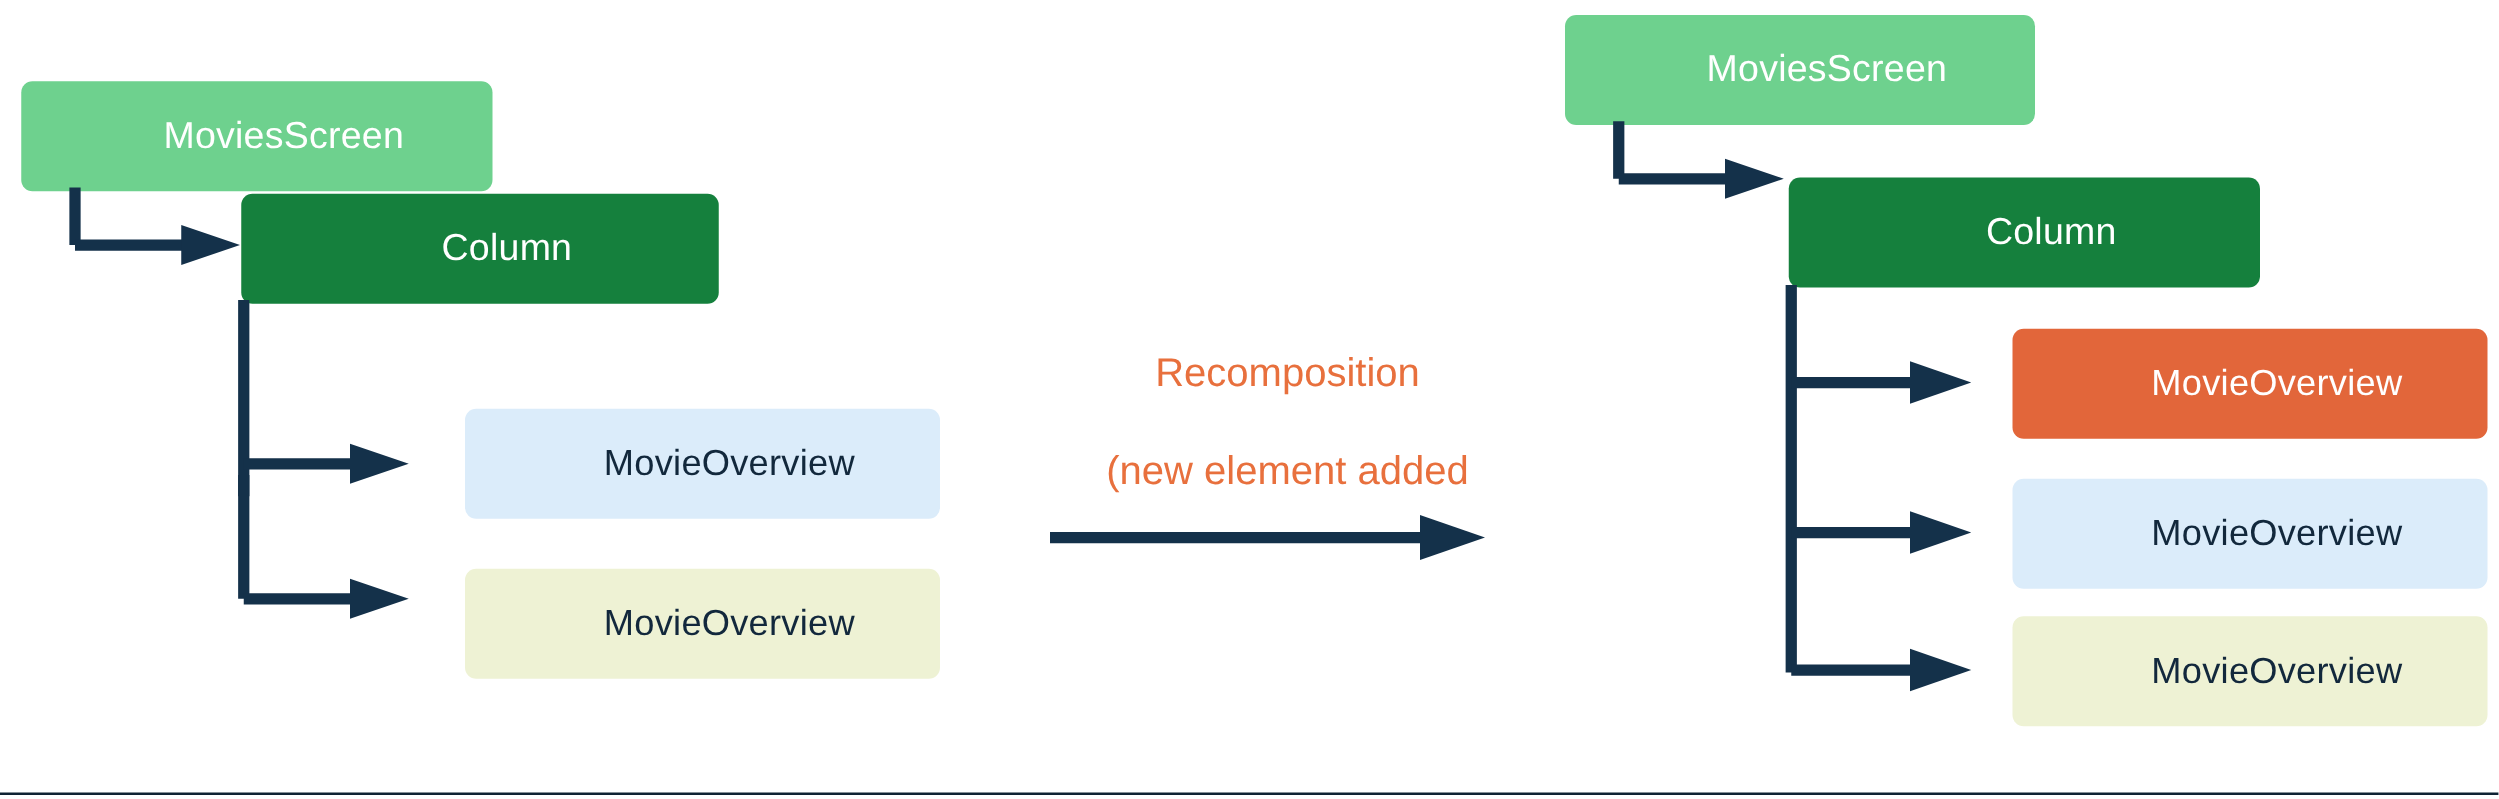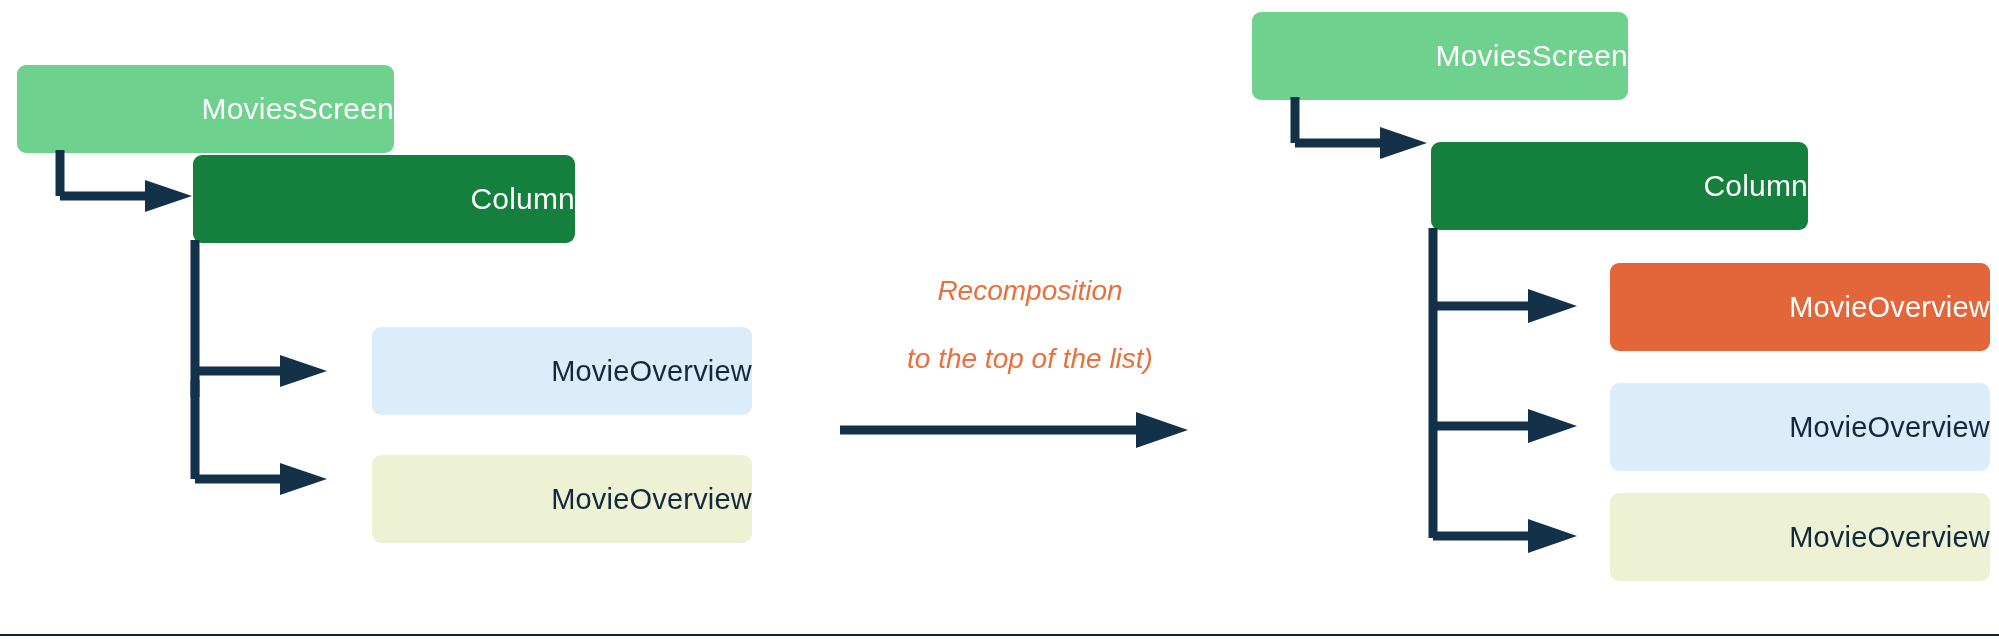--- a/index.html
+++ b/index.html
@@ -16,21 +16,21 @@
     width: 1999px;
     height: 639px;
     background: #ffffff;
     overflow: hidden;
   }
   .node {
     position: absolute;
     border-radius: 9px;
     display: flex;
     align-items: center;
-    justify-content: flex-end;
+    justify-content: center;
     box-sizing: border-box;
     letter-spacing: 0.2px;
     white-space: nowrap;
     padding-left: 43px;
   }
   .node-green {
     background: #6ed18e;
     color: #ffffff;
   }
   .node-blue {
@@ -113,23 +113,23 @@
     </svg>
 
     <div class="node node-yellow" style="left:372px; top:455px; width:380px; height:88px; font-size:29px;">
       <span>MovieOverview</span>
     </div>
 
   </div>
 
   <div>
 
-    <div class="center-label" style="left:810px; top:240px; width:440px; font-size:28px;font-style:italic;">
+    <div class="center-label" style="left:810px; top:240px; width:440px; font-size:32px;">
       <div>Recomposition</div>
-      <div>to the top of the list)</div>
+      <div>(new element added</div>
     </div>
 
     <svg class="conn" style="left:840px; top:400px; width:400px; height:60px;" viewBox="0 0 400 60">
       <path d="M0,30 L300,30" stroke-width="9" stroke-linecap="butt"></path>
       <polygon points="296,12 348,30 296,48"></polygon>
     </svg>
 
   </div>
 
   <div>

